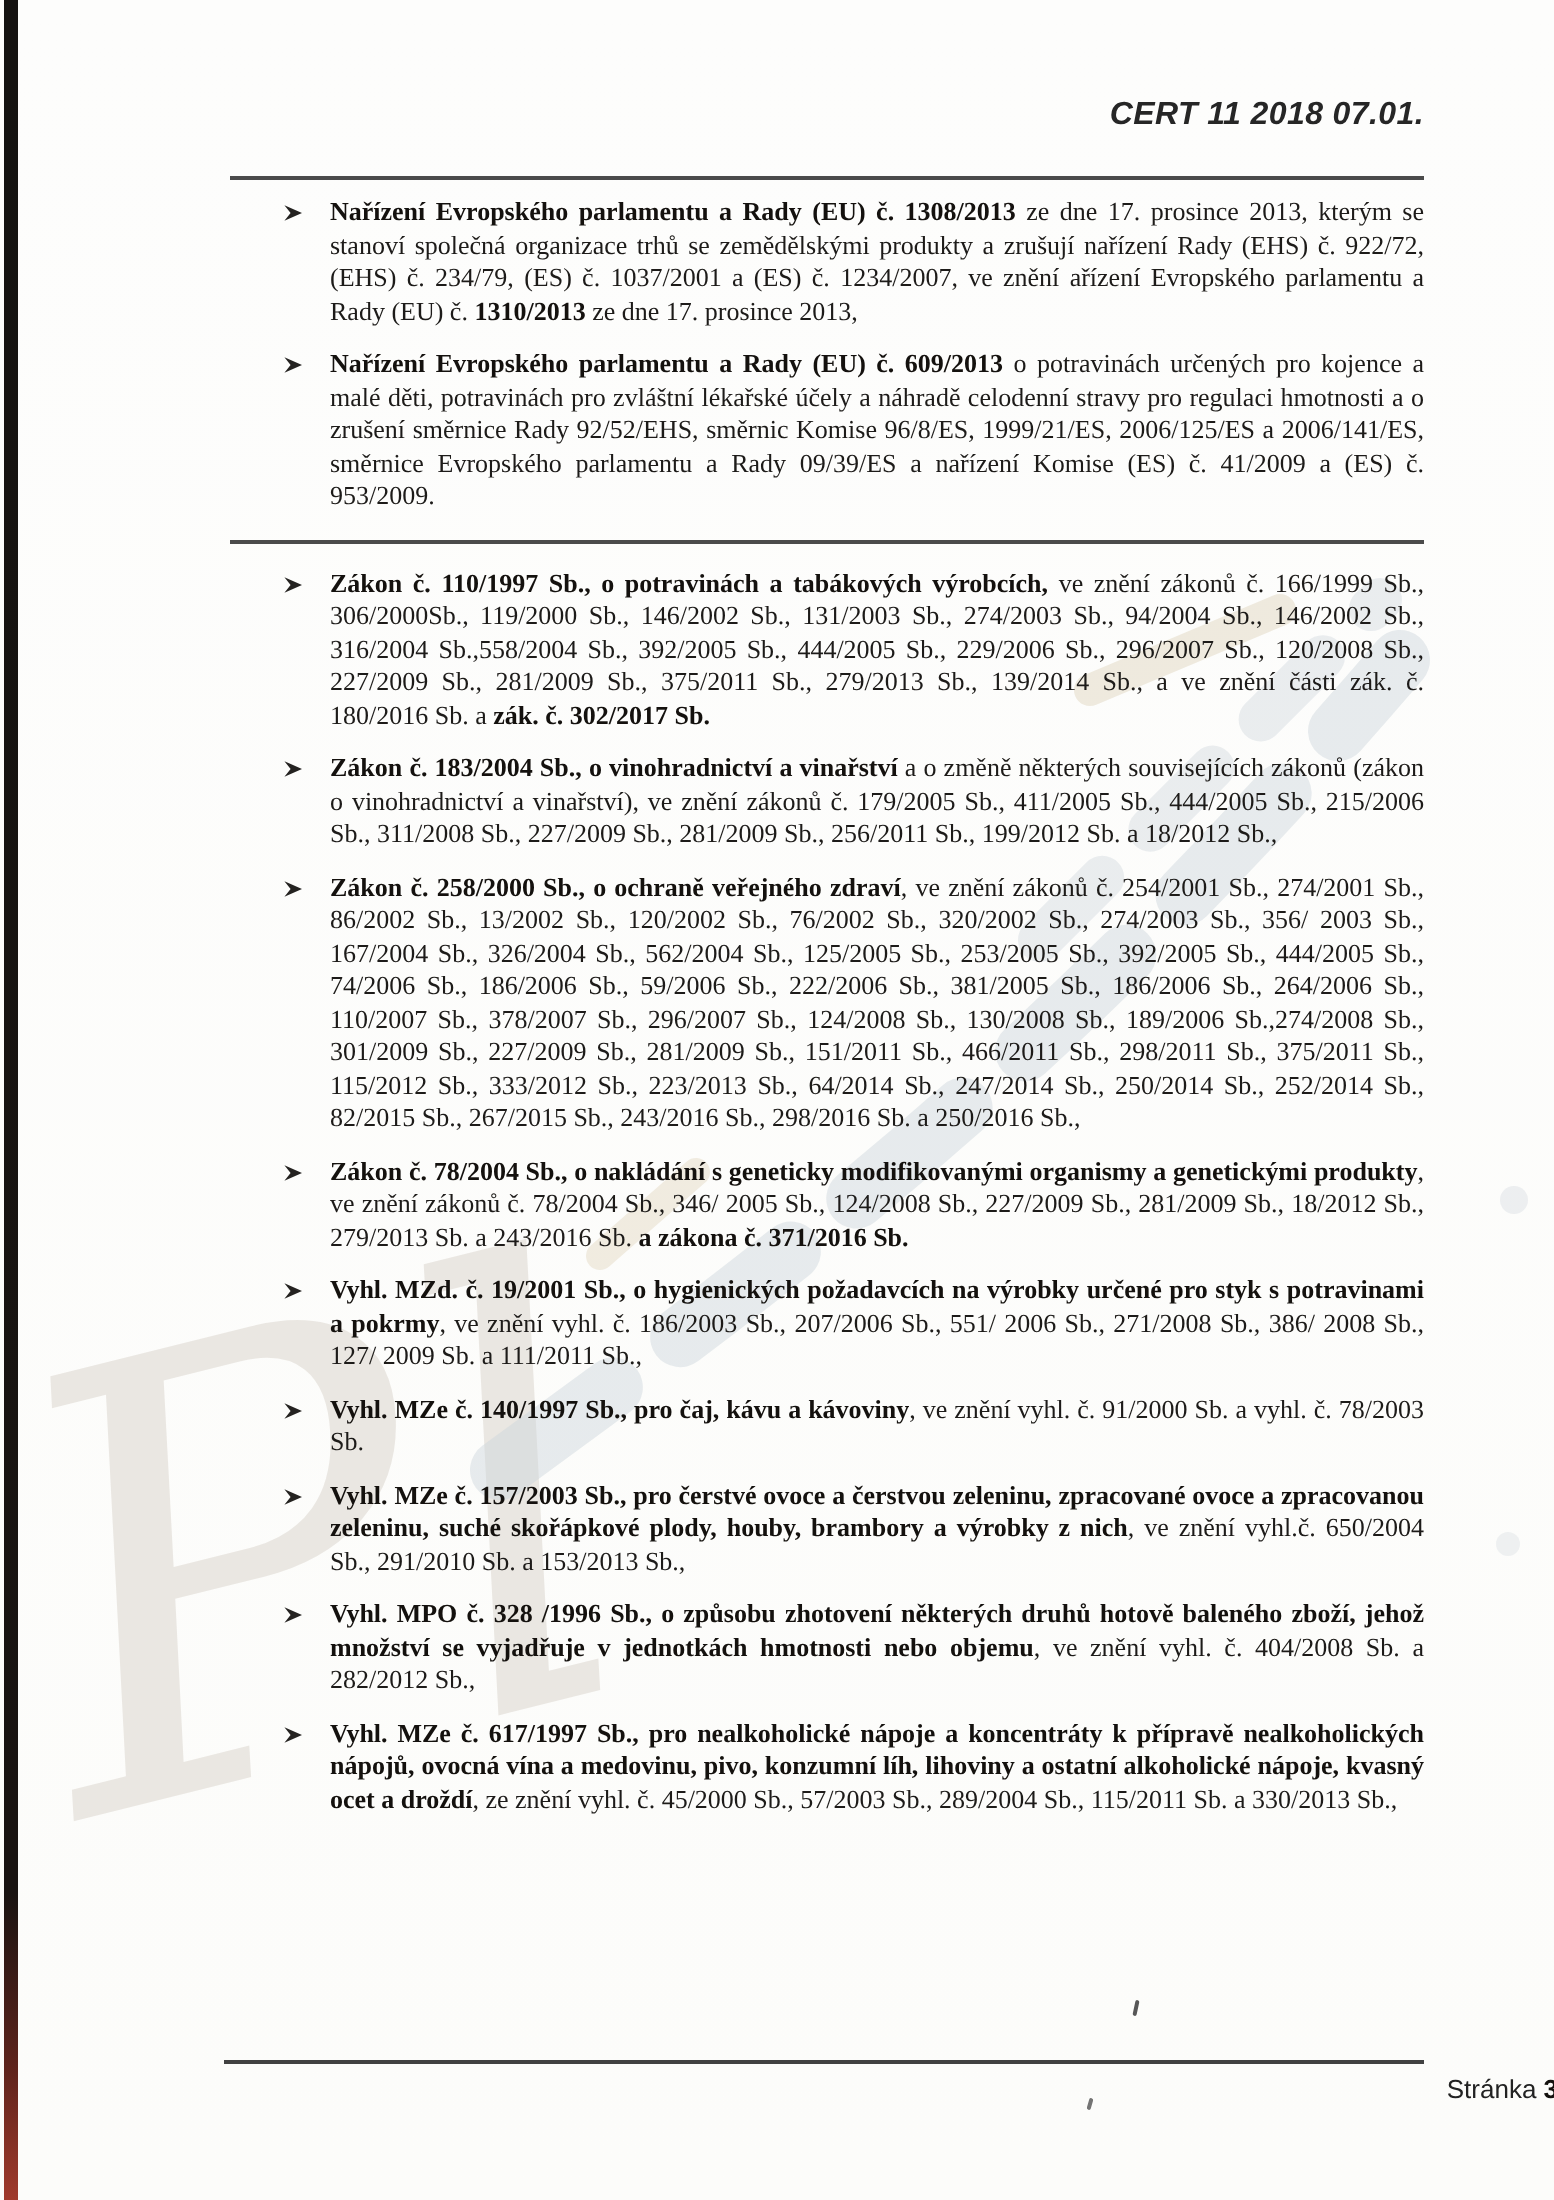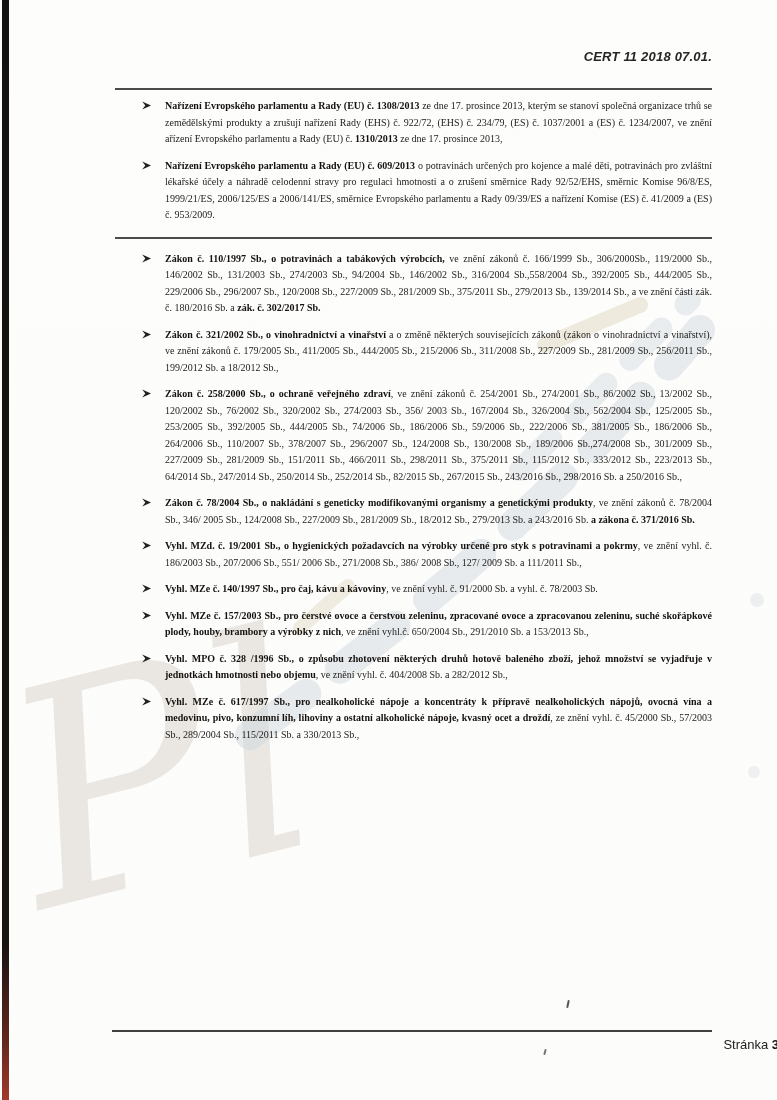--- a/index.html
+++ b/index.html
@@ -11,29 +11,29 @@
     color:#1d1b19;
   }
   .scan-edge-left {
     position:absolute; left:2px; top:0; width:7px; height:1100px;
     background:linear-gradient(180deg,#151311 0%, #191412 86%, #5e241c 94%, #a03a2c 100%);
   }
   .doc-header {
     position:absolute; top:49px; left:115px; width:597px;
     text-align:right;
     font-family:"Liberation Sans", sans-serif;
-    font-style:italic; font-weight:bold; font-size:13px;
+    font-style:italic; font-weight:bold; font-size:16px;
     letter-spacing:.2px; color:#262626;
   }
   .rule { background:#4b4b4b; height:2px; }
   .header-rule { position:absolute; top:88px; left:115px; width:597px; }
   .content { position:absolute; top:98px; left:115px; width:597px; z-index:2; }
   .bullet {
     position:relative; padding-left:50px; margin-bottom:10px;
-    font-size:10px; line-height:16.5px; text-align:justify;
+    font-size:13px; line-height:16.5px; text-align:justify;
   }
   .bullet .marker { position:absolute; left:26px; top:2px; }
   .seg-b { font-weight:bold; color:#14110e; }
   .seg-n { font-weight:normal; }
   .section-divider { margin:13px 0 12px 0; width:100%; }
   .footer-rule { position:absolute; top:1030px; left:112px; width:600px; background:#414141; height:2px; z-index:2; }
   .page-footer {
     position:absolute; top:1037px; left:0; width:777px; text-align:right;
     font-family:"Liberation Sans", sans-serif; font-size:13px; color:#222; z-index:2;margin-left:23px;
   }
@@ -73,21 +73,21 @@
               <path d="M1.2 1.6 L10 5.5 L1.2 9.4 L4.3 5.5 Z" fill="#242220"></path>
             </svg></span><span class="seg-b">Nařízení Evropského parlamentu a Rady (EU) č. 609/2013</span><span class="seg-n"> o potravinách určených pro kojence a malé děti, potravinách pro zvláštní lékařské účely a náhradě celodenní stravy pro regulaci hmotnosti a o zrušení směrnice Rady 92/52/EHS, směrnic Komise 96/8/ES, 1999/21/ES, 2006/125/ES a 2006/141/ES, směrnice Evropského parlamentu a Rady 09/39/ES a nařízení Komise (ES) č. 41/2009 a (ES) č. 953/2009.</span></div>
       </div>
     <div class="rule section-divider"></div>
     <div>
         <div class="bullet"><span class="marker"><svg width="11" height="11" viewBox="0 0 11 11">
               <path d="M1.2 1.6 L10 5.5 L1.2 9.4 L4.3 5.5 Z" fill="#242220"></path>
             </svg></span><span class="seg-b">Zákon č. 110/1997 Sb., o potravinách a tabákových výrobcích,</span><span class="seg-n"> ve znění zákonů č. 166/1999 Sb., 306/2000Sb., 119/2000 Sb., 146/2002 Sb., 131/2003 Sb., 274/2003 Sb., 94/2004 Sb., 146/2002 Sb., 316/2004 Sb.,558/2004 Sb., 392/2005 Sb., 444/2005 Sb., 229/2006 Sb., 296/2007 Sb., 120/2008 Sb., 227/2009 Sb., 281/2009 Sb., 375/2011 Sb., 279/2013 Sb., 139/2014 Sb., a ve znění části zák. č. 180/2016 Sb. a </span><span class="seg-b">zák. č. 302/2017 Sb.</span></div>
         <div class="bullet"><span class="marker"><svg width="11" height="11" viewBox="0 0 11 11">
               <path d="M1.2 1.6 L10 5.5 L1.2 9.4 L4.3 5.5 Z" fill="#242220"></path>
-            </svg></span><span class="seg-b">Zákon č. 321/2002 Sb., o vinohradnictví a vinařství</span><span class="seg-n"> a o změně některých souvisejících zákonů (zákon o vinohradnictví a vinařství), ve znění zákonů č. 179/2005 Sb., 411/2005 Sb., 444/2005 Sb., 215/2006 Sb., 311/2008 Sb., 227/2009 Sb., 281/2009 Sb., 256/2011 Sb., 199/2012 Sb. a 18/2012 Sb.,</span></div>
+            </svg></span><span class="seg-b">Zákon č. 183/2004 Sb., o vinohradnictví a vinařství</span><span class="seg-n"> a o změně některých souvisejících zákonů (zákon o vinohradnictví a vinařství), ve znění zákonů č. 179/2005 Sb., 411/2005 Sb., 444/2005 Sb., 215/2006 Sb., 311/2008 Sb., 227/2009 Sb., 281/2009 Sb., 256/2011 Sb., 199/2012 Sb. a 18/2012 Sb.,</span></div>
         <div class="bullet"><span class="marker"><svg width="11" height="11" viewBox="0 0 11 11">
               <path d="M1.2 1.6 L10 5.5 L1.2 9.4 L4.3 5.5 Z" fill="#242220"></path>
             </svg></span><span class="seg-b">Zákon č. 258/2000 Sb., o ochraně veřejného zdraví</span><span class="seg-n">, ve znění zákonů č. 254/2001 Sb., 274/2001 Sb., 86/2002 Sb., 13/2002 Sb., 120/2002 Sb., 76/2002 Sb., 320/2002 Sb., 274/2003 Sb., 356/ 2003 Sb., 167/2004 Sb., 326/2004 Sb., 562/2004 Sb., 125/2005 Sb., 253/2005 Sb., 392/2005 Sb., 444/2005 Sb., 74/2006 Sb., 186/2006 Sb., 59/2006 Sb., 222/2006 Sb., 381/2005 Sb., 186/2006 Sb., 264/2006 Sb., 110/2007 Sb., 378/2007 Sb., 296/2007 Sb., 124/2008 Sb., 130/2008 Sb., 189/2006 Sb.,274/2008 Sb., 301/2009 Sb., 227/2009 Sb., 281/2009 Sb., 151/2011 Sb., 466/2011 Sb., 298/2011 Sb., 375/2011 Sb., 115/2012 Sb., 333/2012 Sb., 223/2013 Sb., 64/2014 Sb., 247/2014 Sb., 250/2014 Sb., 252/2014 Sb., 82/2015 Sb., 267/2015 Sb., 243/2016 Sb., 298/2016 Sb. a 250/2016 Sb.,</span></div>
         <div class="bullet"><span class="marker"><svg width="11" height="11" viewBox="0 0 11 11">
               <path d="M1.2 1.6 L10 5.5 L1.2 9.4 L4.3 5.5 Z" fill="#242220"></path>
             </svg></span><span class="seg-b">Zákon č. 78/2004 Sb., o nakládání s geneticky modifikovanými organismy a genetickými produkty</span><span class="seg-n">, ve znění zákonů č. 78/2004 Sb., 346/ 2005 Sb., 124/2008 Sb., 227/2009 Sb., 281/2009 Sb., 18/2012 Sb., 279/2013 Sb. a 243/2016 Sb.</span><span class="seg-b"> a zákona č. 371/2016 Sb.</span></div>
         <div class="bullet"><span class="marker"><svg width="11" height="11" viewBox="0 0 11 11">
               <path d="M1.2 1.6 L10 5.5 L1.2 9.4 L4.3 5.5 Z" fill="#242220"></path>
             </svg></span><span class="seg-b">Vyhl. MZd. č. 19/2001 Sb., o hygienických požadavcích na výrobky určené pro styk s potravinami a pokrmy</span><span class="seg-n">, ve znění vyhl. č. 186/2003 Sb., 207/2006 Sb., 551/ 2006 Sb., 271/2008 Sb., 386/ 2008 Sb., 127/ 2009 Sb. a 111/2011 Sb.,</span></div>
         <div class="bullet"><span class="marker"><svg width="11" height="11" viewBox="0 0 11 11">

